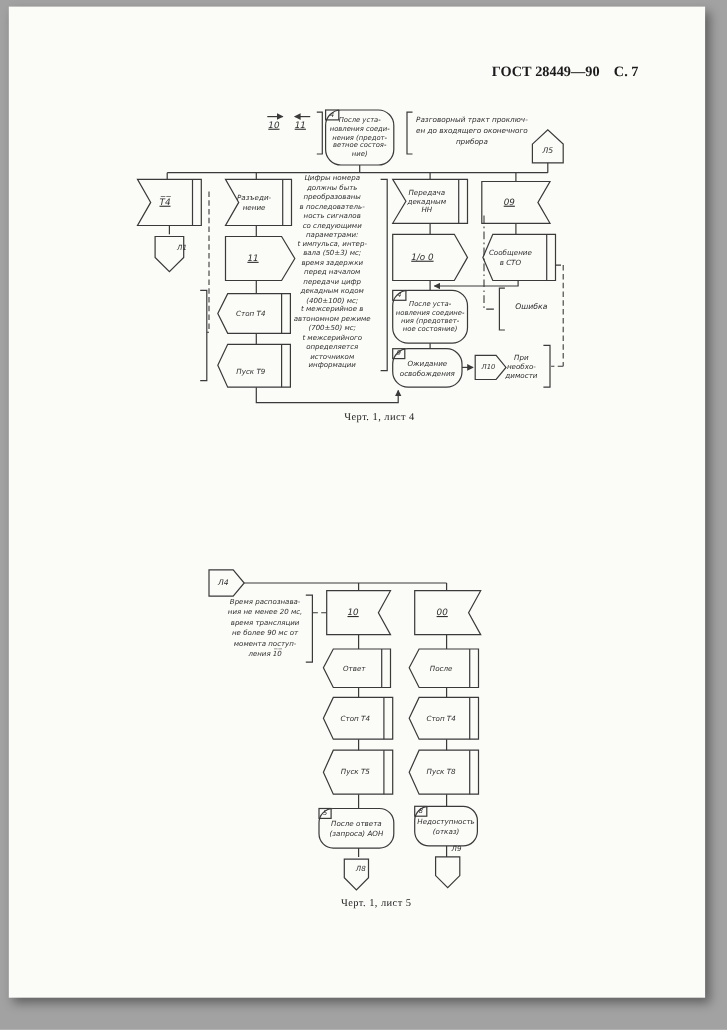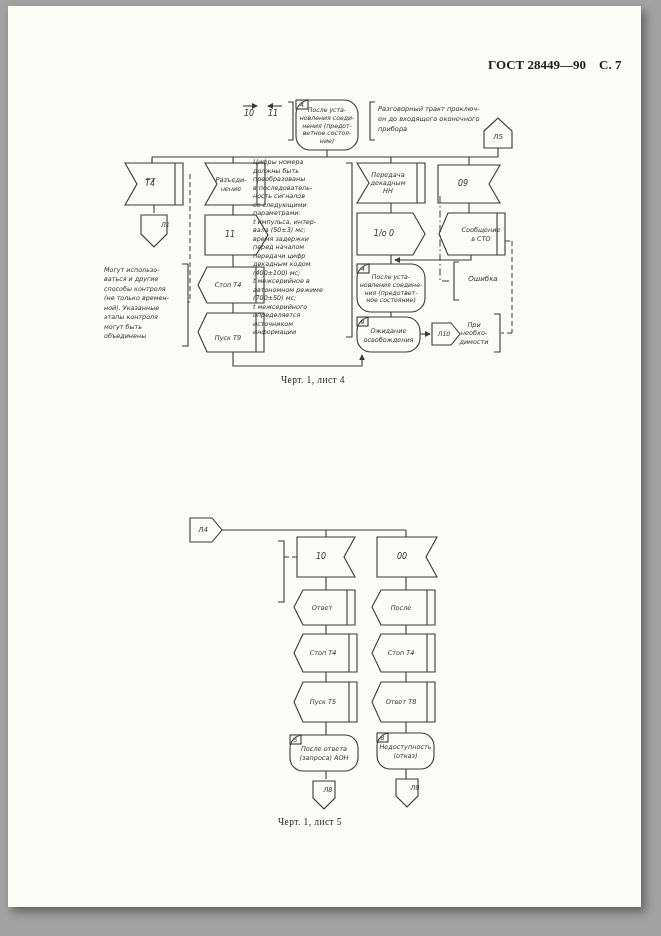--- a/index.html
+++ b/index.html
@@ -8,27 +8,27 @@
   #paper{position:absolute;left:8px;top:6px;width:633px;height:901px;background:#fbfbf8;
          box-shadow:4px 5px 9px rgba(0,0,0,.4);}
   #diagram-svg{position:absolute;left:0;top:0;width:661px;height:936px;}
   #diagram-svg path,#diagram-svg polygon,#diagram-svg line,#diagram-svg rect{
       stroke:#3a3a3a;stroke-width:1.1;fill:none;}
   #diagram-svg .dash{stroke-dasharray:5 3;stroke-width:1;}
   #diagram-svg .dashdot{stroke-dasharray:7 3 1.5 3;stroke-width:1;}
   .txt{position:absolute;display:flex;align-items:center;justify-content:center;text-align:center;
        font:italic 6.5px/1.25 "DejaVu Sans",sans-serif;color:#2e2e2e;white-space:pre-line;}
   .ann{position:absolute;font:italic 6.6px/1.45 "DejaVu Sans",sans-serif;color:#2e2e2e;
-       white-space:pre-line;text-align:left;}
+       white-space:pre-line;text-align:center;}
   .num{position:absolute;display:flex;align-items:center;justify-content:center;
        font:italic 6px "DejaVu Sans",sans-serif;color:#2e2e2e;}
-  .cap{position:absolute;font:9.5px "Liberation Serif",serif;color:#1d1d1d;letter-spacing:.4px;}
+  .cap{position:absolute;font:9.5px "Liberation Serif",serif;color:#1d1d1d;letter-spacing:.4px;margin-left:32px;}
   #header{position:absolute;left:447px;top:57px;display:flex;gap:13px;
-          font:bold 13px "Liberation Serif",serif;color:#1b1b1b;margin-left:41px;}
-  .big{font-size:8px;}
+          font:bold 13px "Liberation Serif",serif;color:#1b1b1b;}
+  .big{font-size:8px;text-decoration:underline;}
 </style>
 </head>
 <body>
 
 <div id="screen">
   <div id="paper"></div>
 
   <div id="header">
     <span>ГОСТ 28449—90</span>
     <span>С.  7</span>
@@ -183,44 +183,42 @@
 новления соедине-
 ния (предответ-
 ное состояние)</div>
   <div class="num" style="left:357px;top:317px;width:11px;height:9px">9</div>
   <div class="txt" style="left:358px;top:321px;width:61px;height:29px">Ожидание
 освобождения</div>
   <div class="txt" style="left:432px;top:325px;width:24px;height:18px;font-size:6.2px">Л10</div>
   <div class="txt" style="left:455px;top:320px;width:38px;height:27px">При необхо-
 димости</div>
   <div class="txt big" style="left:442px;top:168px;width:42px;height:32px">09</div>
-  <div class="txt" style="left:458px;top:217px;width:46px;height:35px">Сообщение
+  <div class="txt" style="left:441px;top:217px;width:46px;height:35px">Сообщение
 в СТО</div>
   <div class="txt" style="left:463px;top:272px;width:40px;height:14px;font-size:7px">Ошибка</div>
-  <div class="ann" style="left:104px;top:266px;width:78px;font-size:6.4px;line-height:1.48">Могут использо-
-ваться и другие
-способы контроля
-(не только времен-
-ной). Указанные
-этапы контроля
-могут быть
-объединены</div>
   <div class="cap" style="left:281px;top:375px">Черт. 1, лист 4</div>
 
   <div class="txt" style="left:190px;top:521px;width:26px;height:18px;font-size:7px">Л4</div>
+  <div class="ann" style="left:199px;top:543px;width:84px;font-size:6.4px;line-height:1.47">Время распознава-
+ния не менее 20 мс,
+время трансляции
+не более 90 мс от
+момента поступ-
+ления 1̅0̅</div>
   <div class="txt big" style="left:300px;top:545px;width:42px;height:24px">10</div>
   <div class="txt big" style="left:380px;top:545px;width:44px;height:24px">00</div>
   <div class="txt" style="left:301px;top:593px;width:42px;height:30px">Ответ</div>
   <div class="txt" style="left:379px;top:593px;width:44px;height:30px">После</div>
   <div class="txt" style="left:301px;top:637px;width:44px;height:33px">Стоп Т4</div>
   <div class="txt" style="left:379px;top:637px;width:44px;height:33px">Стоп Т4</div>
   <div class="txt" style="left:301px;top:685px;width:44px;height:34px">Пуск Т5</div>
-  <div class="txt" style="left:379px;top:685px;width:44px;height:34px">Ответ Т8</div>
+  <div class="txt" style="left:379px;top:685px;width:44px;height:34px">Пуск Т8</div>
   <div class="num" style="left:290px;top:735px;width:11px;height:9px">5</div>
   <div class="txt" style="left:291px;top:739px;width:66px;height:29px">После ответа
 (запроса) АОН</div>
   <div class="num" style="left:377px;top:733px;width:11px;height:9px">8</div>
   <div class="txt" style="left:377px;top:737px;width:57px;height:29px">Недоступность
 (отказ)</div>
   <div class="txt" style="left:312px;top:782px;width:32px;height:16px;font-size:6.5px">Л8</div>
-  <div class="txt" style="left:395px;top:780px;width:40px;height:16px;font-size:6.5px">Л9</div>
+  <div class="txt" style="left:395px;top:764px;width:40px;height:16px;font-size:6.5px">Л9</div>
   <div class="cap" style="left:278px;top:817px">Черт. 1, лист 5</div>
 </div>
 
 </body></html>

